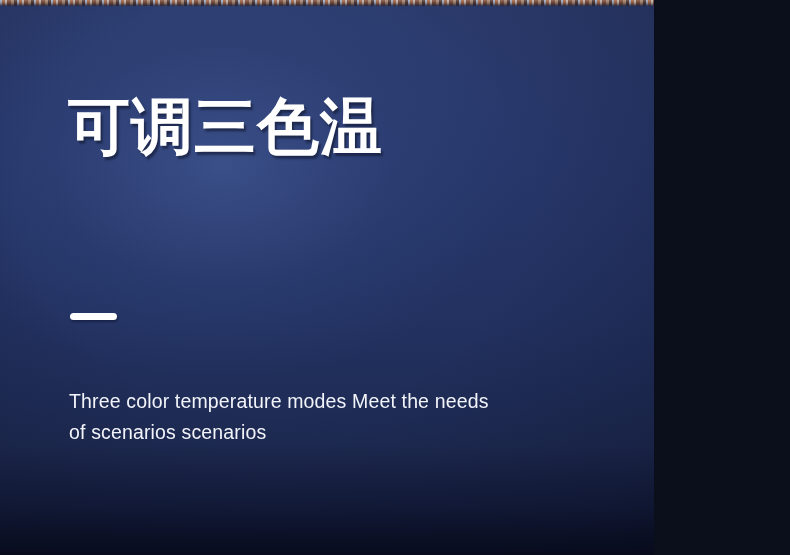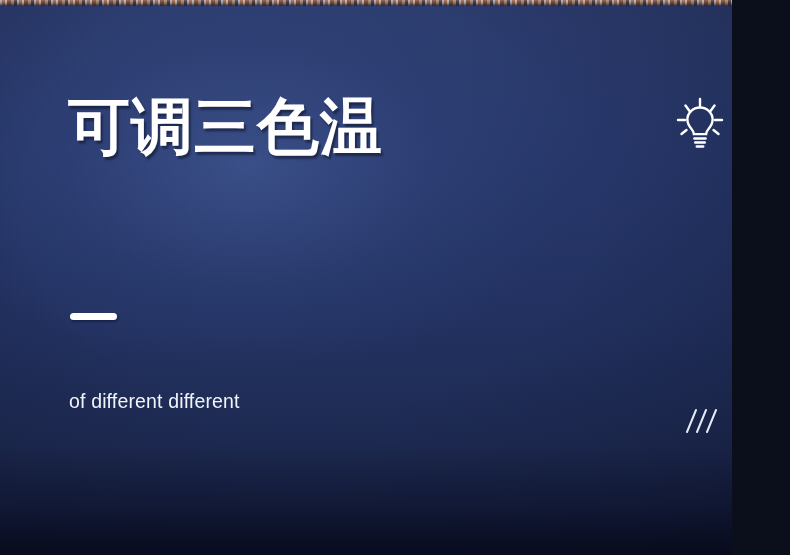--- a/index.html
+++ b/index.html
@@ -2,21 +2,21 @@
 <html><head>
 <meta charset="utf-8">
 <style>
   html, body {
     margin: 0;
     padding: 0;
     background: #0b0f1c;
   }
   #banner {
     position: relative;
-    width: 732px;
+    width: 654px;
     height: 555px;
     overflow: hidden;
     font-family: "Liberation Sans", sans-serif;
     background: #223260;
   }
 
   
   .bg-base {
     position: absolute;
     inset: 0;
@@ -144,21 +144,22 @@
     <div class="shade"></div>
   </div>
 
   <div class="headline">
     <span class="line">可调三色温</span>
   </div>
 
   <div class="divider"></div>
 
   <div class="subtitle">
-    <span class="sline">of different different</span>
+    <span class="sline">Three color temperature modes Meet the needs</span>
+    <span class="sline">of scenarios scenarios</span>
   </div>
 
   <svg class="bulb-icon" viewBox="0 0 54 58">
     <g fill="none" stroke="#ffffff" stroke-width="2.4" stroke-linecap="round">
 
       <line x1="27" y1="2" x2="27" y2="9"></line>
       <line x1="12.5" y1="8.5" x2="16.5" y2="14"></line>
       <line x1="41.5" y1="8.5" x2="37.5" y2="14"></line>
       <line x1="5" y1="23" x2="12" y2="23"></line>
       <line x1="49" y1="23" x2="42" y2="23"></line>

